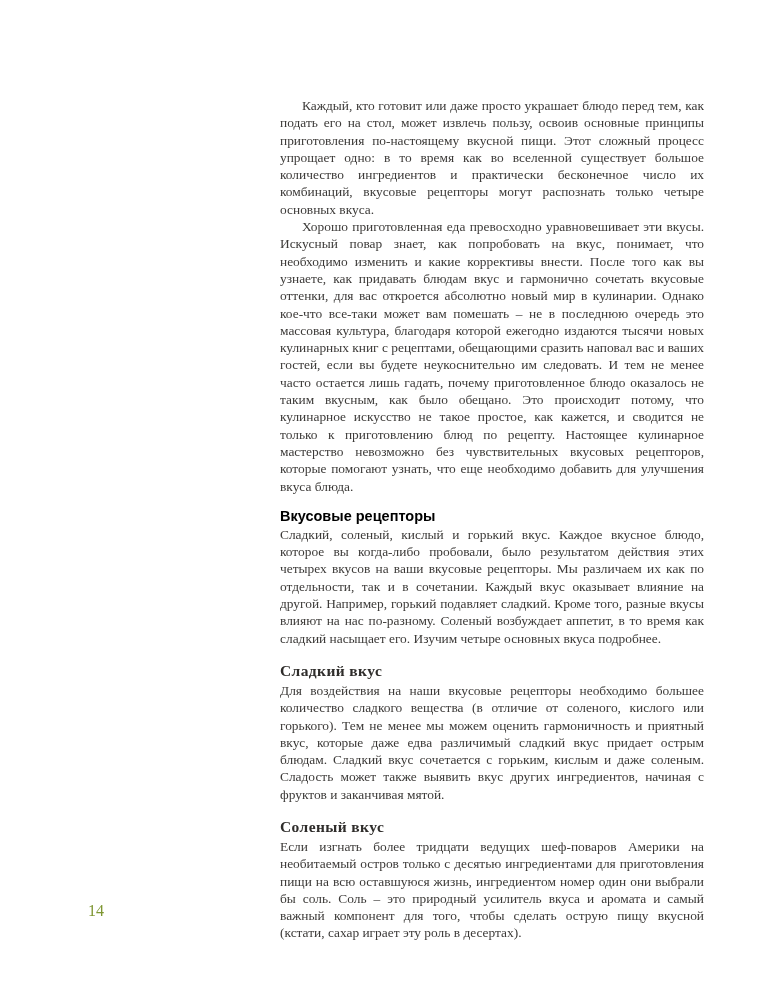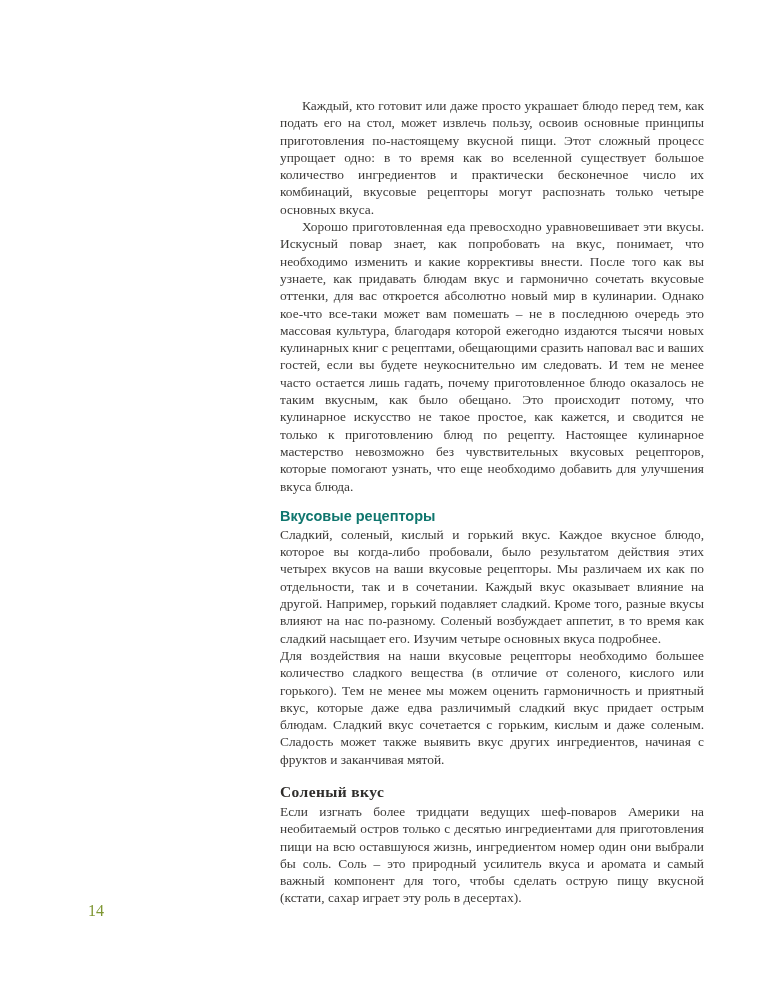--- a/index.html
+++ b/index.html
@@ -44,21 +44,21 @@
     letter-spacing: 0.2px;
     color: #7e9632;
     text-align: left;
   }
   h2.subsection-heading {
     margin: 12px 0 0 0;
     font-family: "Liberation Sans", sans-serif;
     font-weight: bold;
     font-size: 14.5px;
     line-height: 19px;
-    color: #0f766e;
+    color: #000000;
     text-align: left;
   }
   h3.taste-heading {
     margin: 14px 0 2px 0;
     font-family: "Liberation Serif", serif;
     font-weight: bold;
     font-size: 15.5px;
     line-height: 19px;
     letter-spacing: 0.4px;
     color: #2f2d2b;
@@ -83,20 +83,21 @@
     <p class="indent">Каждый, кто готовит или даже просто украшает блюдо перед тем, как подать его на стол, может извлечь пользу, освоив основные принципы приготовления по-настоящему вкусной пищи. Этот сложный процесс упрощает одно: в то время как во вселенной существует большое количество ингредиентов и практически бесконечное число их комбинаций, вкусовые рецепторы могут распознать только четыре основных вкуса.</p>
 
     <p class="indent">Хорошо приготовленная еда превосходно уравновешивает эти вкусы. Искусный повар знает, как попробовать на вкус, понимает, что необходимо изменить и какие коррективы внести. После того как вы узнаете, как придавать блюдам вкус и гармонично сочетать вкусовые оттенки, для вас откроется абсолютно новый мир в кулинарии. Однако кое-что все-таки может вам помешать – не в последнюю очередь это массовая культура, благодаря которой ежегодно издаются тысячи новых кулинарных книг с рецептами, обещающими сразить наповал вас и ваших гостей, если вы будете неукоснительно им следовать. И тем не менее часто остается лишь гадать, почему приготовленное блюдо оказалось не таким вкусным, как было обещано. Это происходит потому, что кулинарное искусство не такое простое, как кажется, и сводится не только к приготовлению блюд по рецепту. Настоящее кулинарное мастерство невозможно без чувствительных вкусовых рецепторов, которые помогают узнать, что еще необходимо добавить для улучшения вкуса блюда.</p>
 
 
     <h2 class="subsection-heading">Вкусовые рецепторы</h2>
 
     <p>Сладкий, соленый, кислый и горький вкус. Каждое вкусное блюдо, которое вы когда-либо пробовали, было результатом действия этих четырех вкусов на ваши вкусовые рецепторы. Мы различаем их как по отдельности, так и в сочетании. Каждый вкус оказывает влияние на другой. Например, горький подавляет сладкий. Кроме того, разные вкусы влияют на нас по-разному. Соленый возбуждает аппетит, в то время как сладкий насыщает его. Изучим четыре основных вкуса подробнее.</p>
 
     <section>
+      <h3 class="taste-heading">Сладкий вкус</h3>
       <p>Для воздействия на наши вкусовые рецепторы необходимо большее количество сладкого вещества (в отличие от соленого, кислого или горького). Тем не менее мы можем оценить гармоничность и приятный вкус, которые даже едва различимый сладкий вкус придает острым блюдам. Сладкий вкус сочетается с горьким, кислым и даже соленым. Сладость может также выявить вкус других ингредиентов, начиная с фруктов и заканчивая мятой.</p>
     </section>
 
     <section>
       <h3 class="taste-heading">Соленый вкус</h3>
       <p>Если изгнать более тридцати ведущих шеф-поваров Америки на необитаемый остров только с десятью ингредиентами для приготовления пищи на всю оставшуюся жизнь, ингредиентом номер один они выбрали бы соль. Соль – это природный усилитель вкуса и аромата и самый важный компонент для того, чтобы сделать острую пищу вкусной (кстати, сахар играет эту роль в десертах).</p>
     </section>
 
   </main>
 

